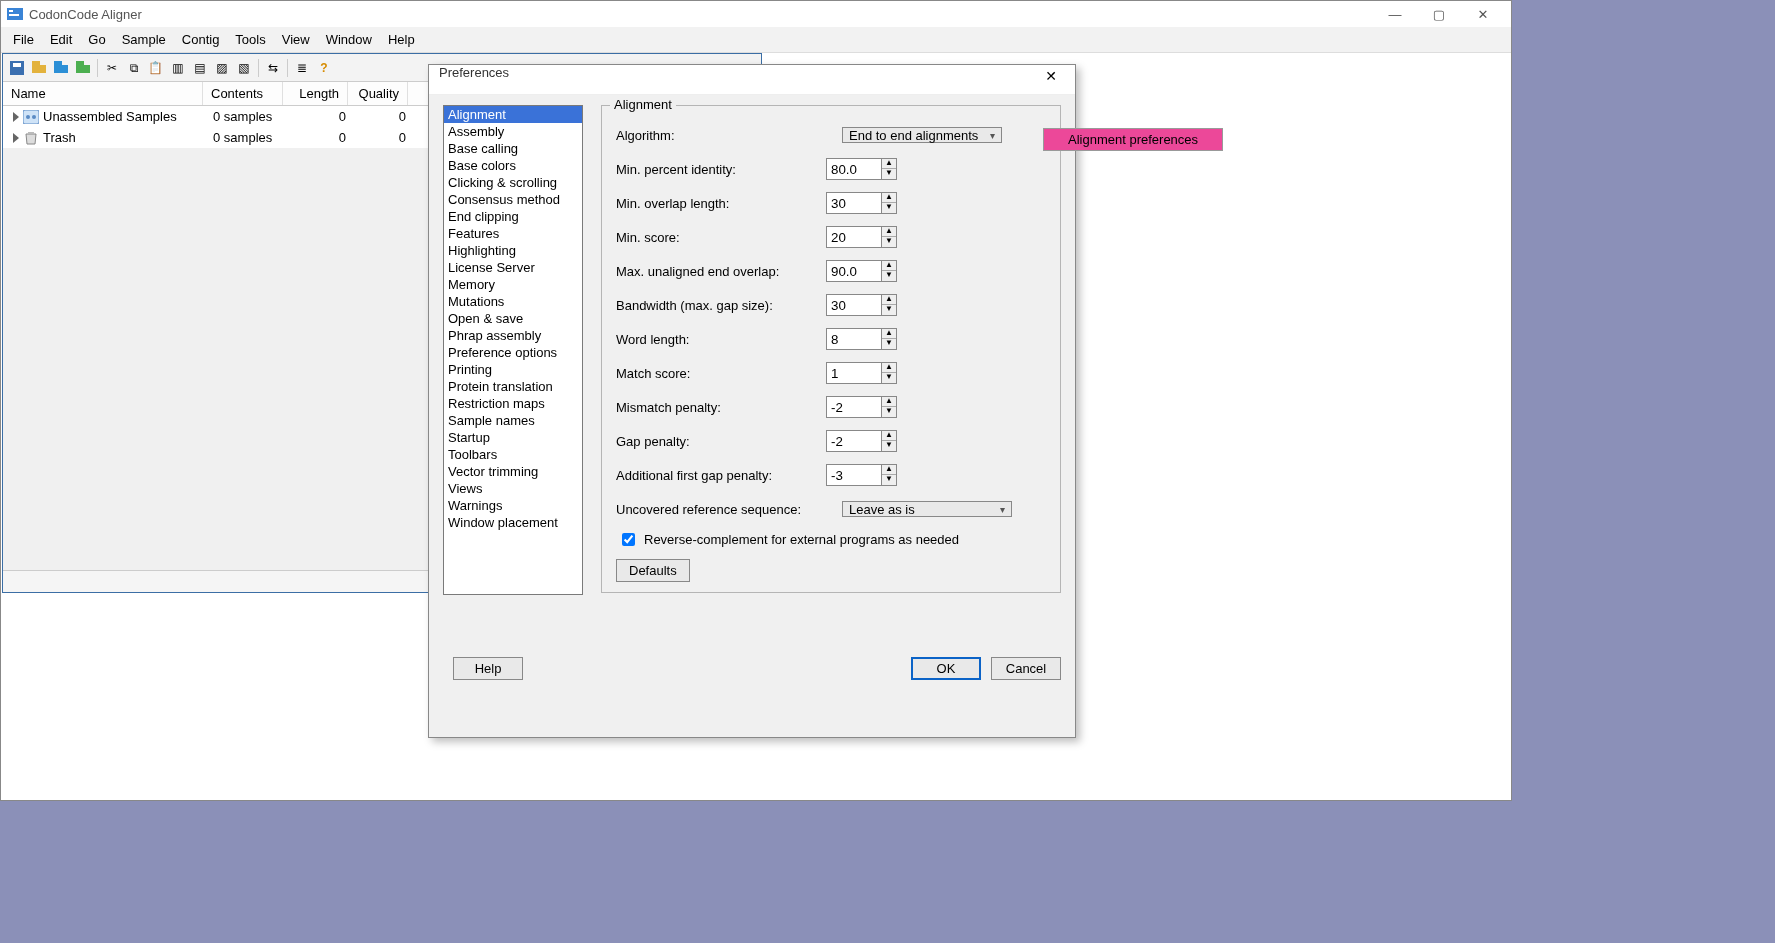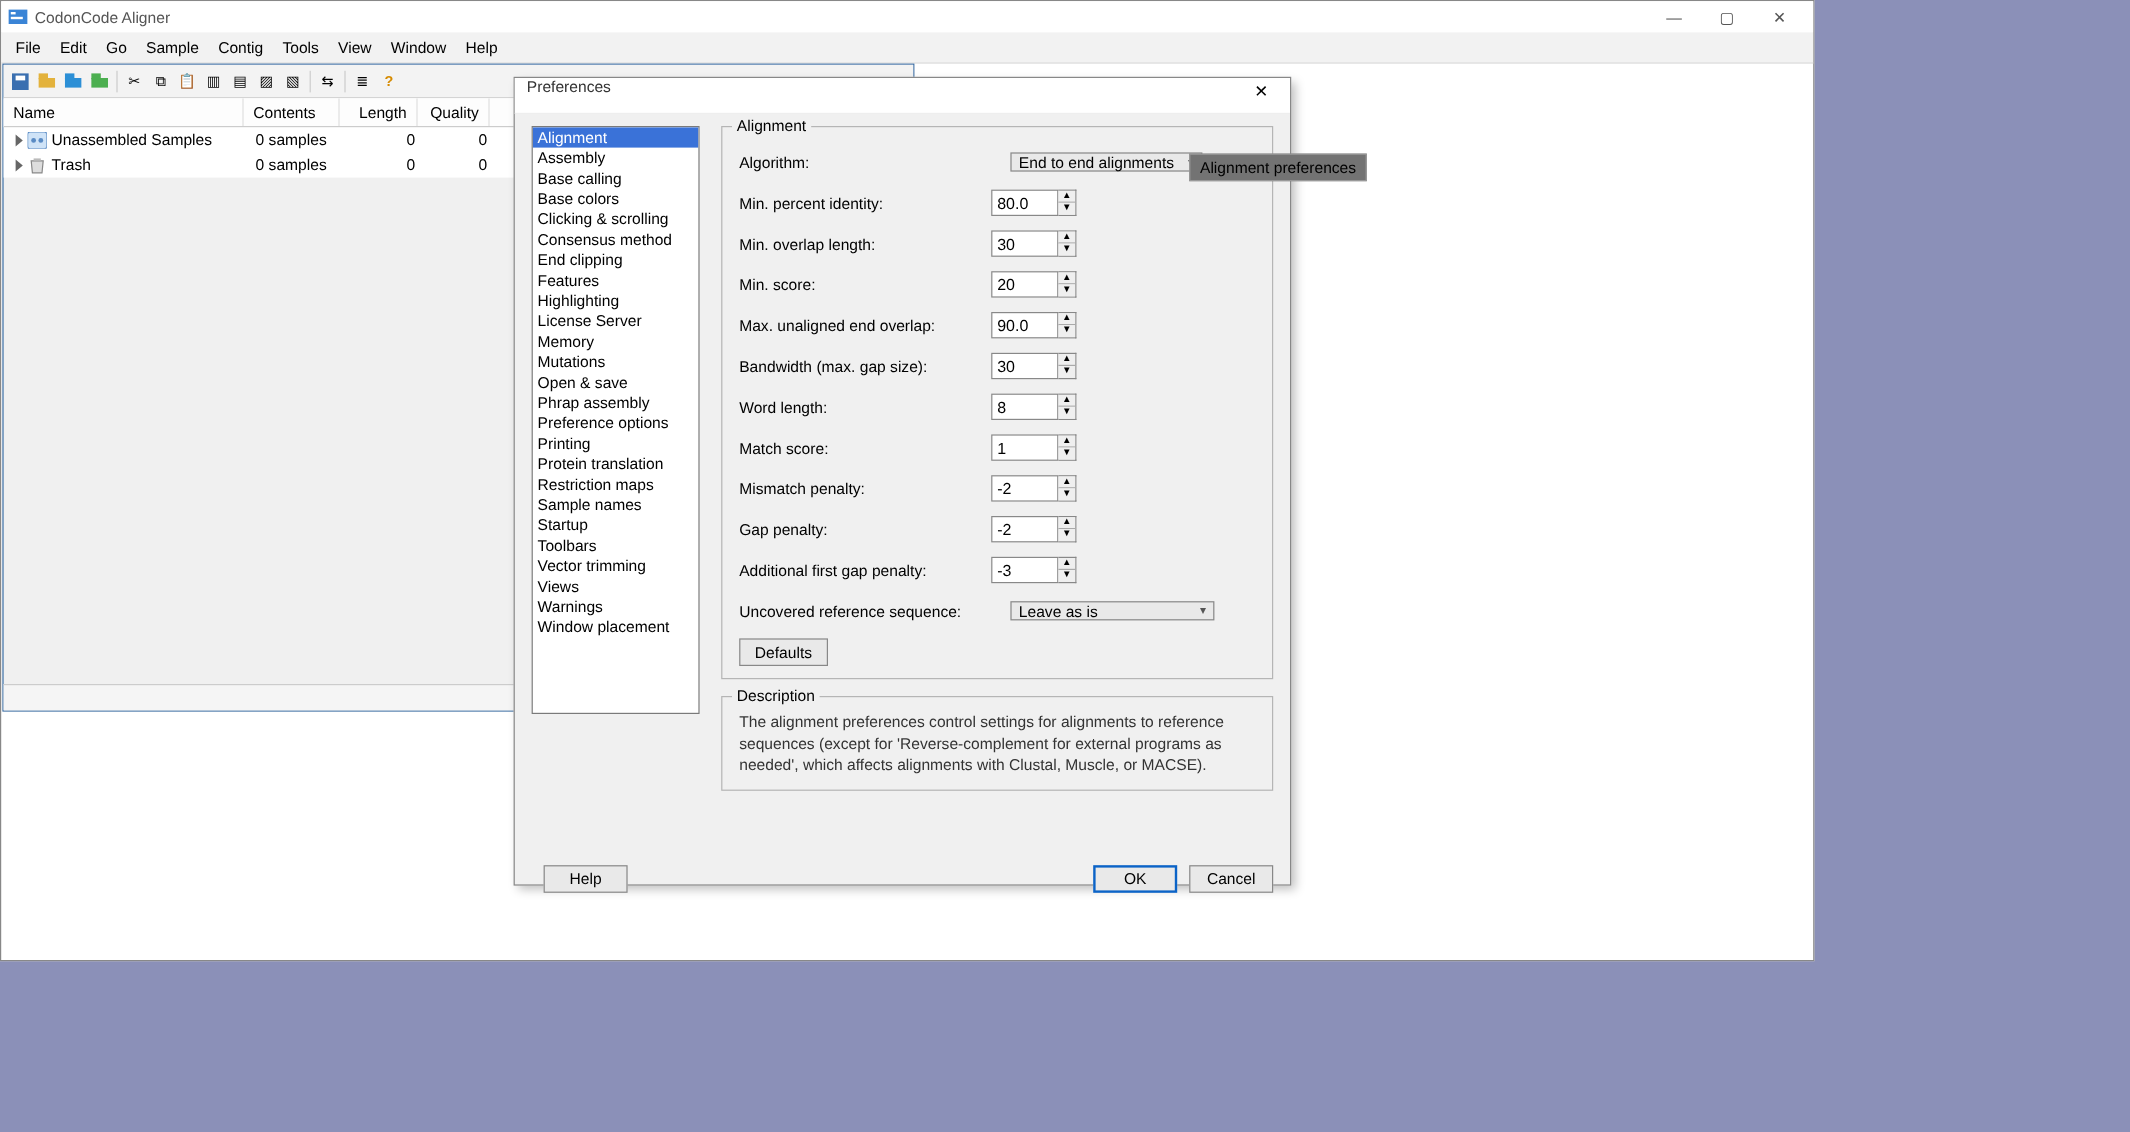--- a/index.html
+++ b/index.html
@@ -75,21 +75,21 @@
   .btn { min-width: 70px; height: 23px; border: 1px solid #888; background: #e9e9e9; display: inline-flex; align-items: center; justify-content: center; padding: 0 12px; cursor: default; }
   .btn.primary { border: 2px solid #0b63c7; background: #e9e9e9; }
 
   .desc-box { margin-top: 14px; }
   .desc-text { color: #333; line-height: 1.4; }
 
   .dlg-footer { display: flex; align-items: center; margin-top: 14px; }
   .dlg-footer .spacer { flex: 1; }
   .dlg-footer .btn { margin-left: 10px; }
 
-  .tooltip { position: absolute; left: 991px; top: 128px; background: #737373; border: 1px solid #999; padding: 3px 8px; white-space: nowrap; z-index: 50; }
+  .tooltip { position: absolute; left: 1043px; top: 128px; background: #ec4899; border: 1px solid #999; padding: 3px 24px; white-space: nowrap; z-index: 50; }
 
   svg { display: block; }
 </style>
 </head>
 <body>
 
 <div class="main-window">
   <div class="mw-titlebar">
     <span class="app-icon">
       <svg width="16" height="16">
@@ -352,30 +352,30 @@
             </div>
 
           <div class="form-row">
             <label>Uncovered reference sequence:</label>
             <div class="sel" style="width:170px;">
               <span>Leave as is</span>
               <span class="caret">▾</span>
             </div>
           </div>
 
+          <div class="check-row">
+            <input type="checkbox" id="rc-check" checked="" style="">
+            <label for="rc-check">Reverse-complement for external programs as needed</label>
+          </div>
 
           <div style="margin-top:6px;">
             <span class="btn">Defaults</span>
           </div>
         </div>
 
-        <div class="groupbox desc-box">
-          <span class="legend">Description</span>
-          <div class="desc-text">The alignment preferences control settings for alignments to reference sequences (except for 'Reverse-complement for external programs as needed', which affects alignments with Clustal, Muscle, or MACSE).</div>
-        </div>
       </div>
     </div>
 
     <div class="dlg-footer">
       <span class="btn">Help</span>
       <span class="spacer"></span>
       <span class="btn primary">OK</span>
       <span class="btn">Cancel</span>
     </div>
   </div>

